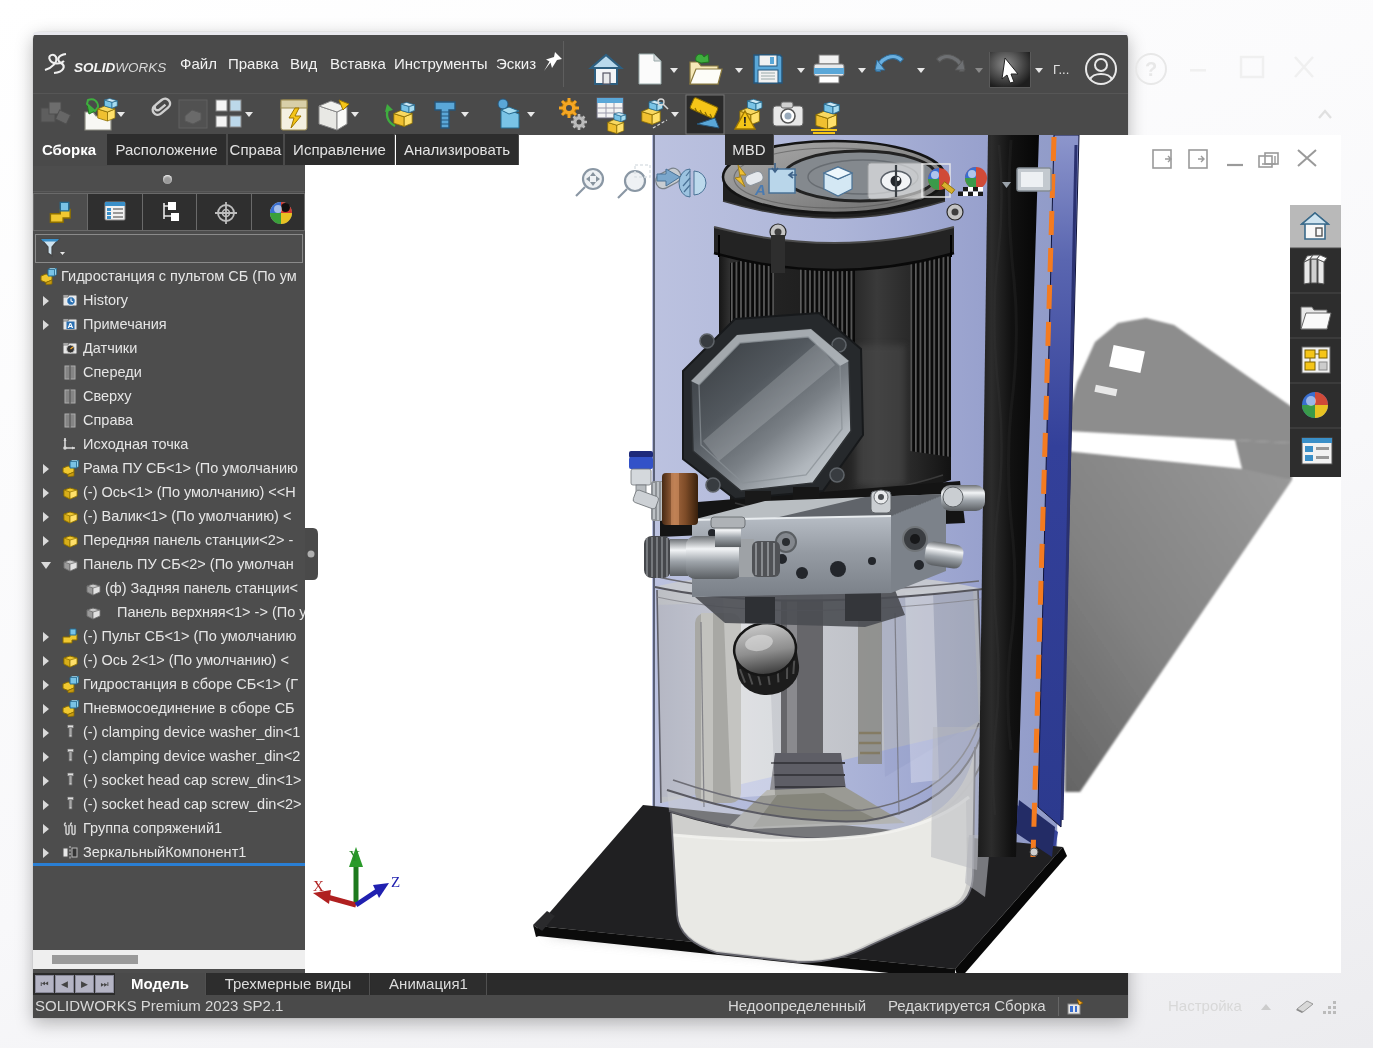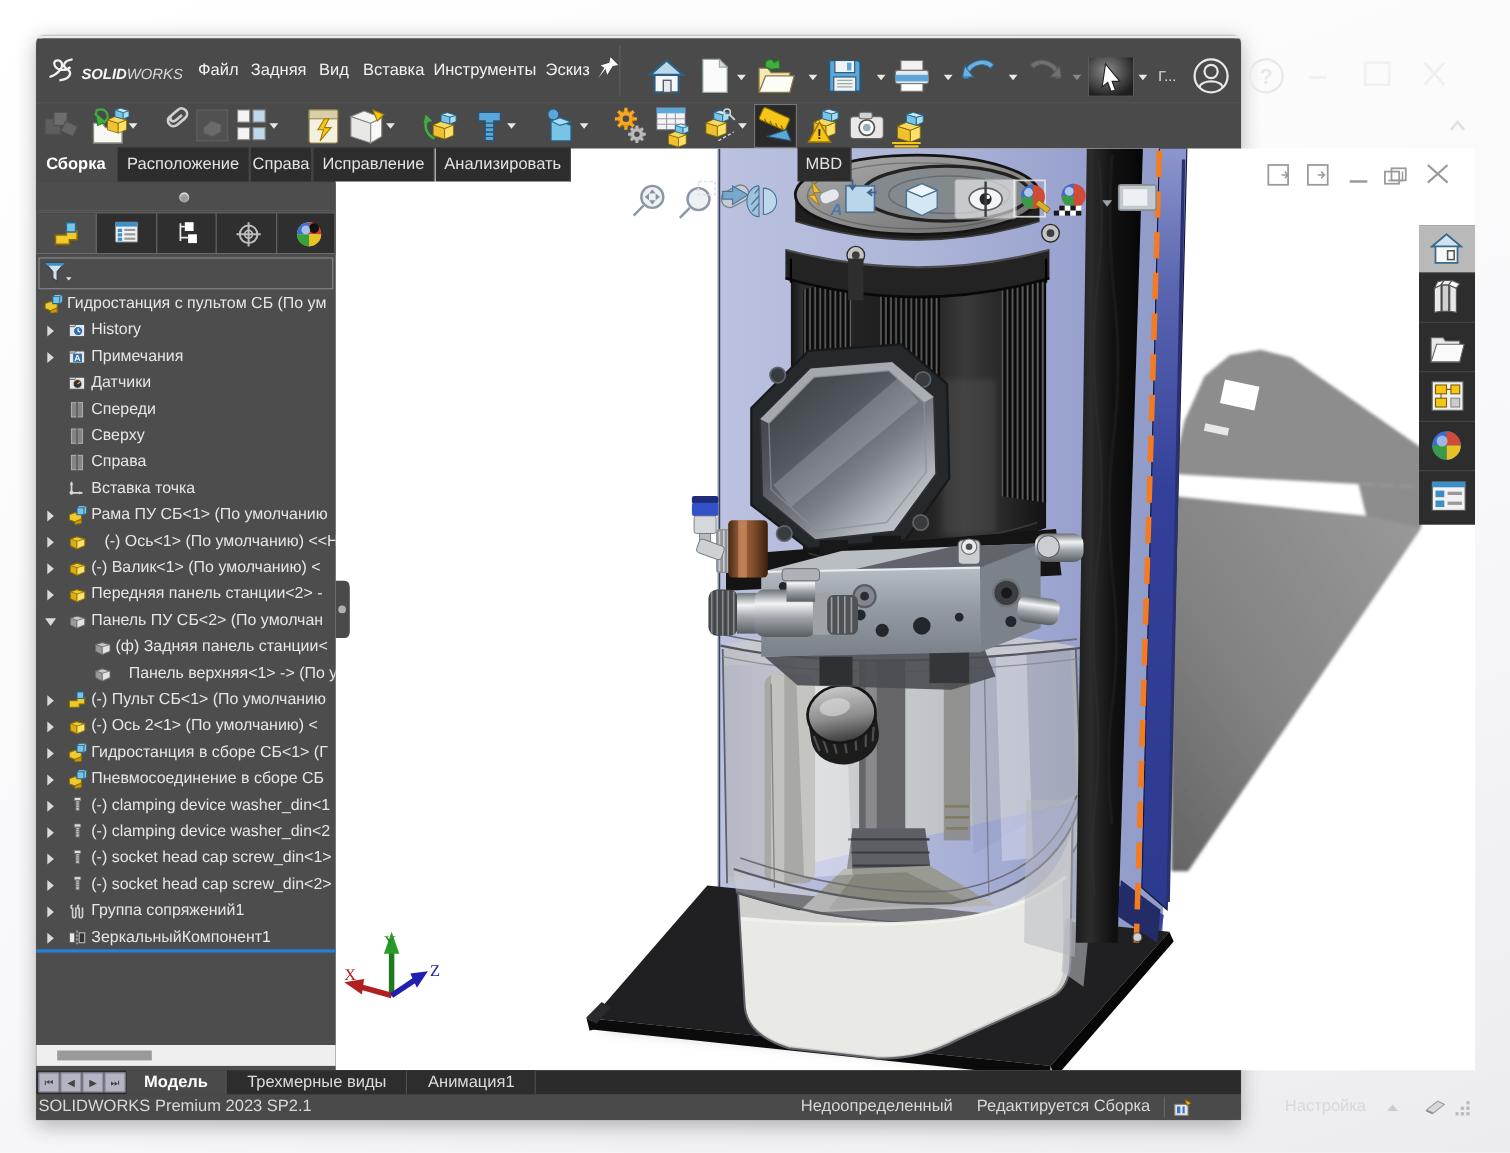--- a/index.html
+++ b/index.html
@@ -105,21 +105,21 @@
 <div id="win">
   <div id="titlebar">
     <svg class="abs" style="left:10px;top:14px" width="160" height="30" viewBox="0 0 160 30">
       <g stroke="#f0f0f0" stroke-width="2.1" fill="none">
         <path d="M2 21 C9 19 15 13 13 8 C11 4 4 6 7 11 C9 15 17 16 21 12"></path>
         <path d="M23 5 C15 6 13 11 18 14 C23 17 21 23 11 24"></path>
       </g>
       <text x="31" y="23" fill="#f5f5f5" font-size="13.5" font-weight="bold" font-style="italic">SOLID<tspan font-weight="normal" fill="#d8d8d8">WORKS</tspan></text>
     </svg>
     <span class="menu abs" style="left:147px;top:20px">Файл</span>
-    <span class="menu abs" style="left:195px;top:20px">Задняя</span>
+    <span class="menu abs" style="left:195px;top:20px">Правка</span>
     <span class="menu abs" style="left:257px;top:20px">Вид</span>
     <span class="menu abs" style="left:297px;top:20px">Вставка</span>
     <span class="menu abs" style="left:361px;top:20px">Инструменты</span>
     <span class="menu abs" style="left:463px;top:20px">Эскиз</span>
     <svg class="abs" style="left:508px;top:15px" width="24" height="24" viewBox="0 0 24 24">
         <path d="M14 2 L21 9 L16 10 L11 18 L9.5 12.5 L3 21 L8.5 11.5 L5 9.5 L13 7 Z" fill="#fff"></path>
       </svg>
     <div class="abs" style="left:530px;top:6px;width:1px;height:46px;background:#5e5e5e"></div>
     <svg class="abs" style="left:552px;top:17px" width="760" height="36" viewBox="0 0 760 36">
 
@@ -895,35 +895,35 @@
         <div class="treerow" style="top:243px">
           <svg class="abs" style="left:29px;top:3px" width="17" height="17" viewBox="0 0 17 17">
             <use href="#i-plane"></use>
           </svg>
           <span class="lbl" style="left:50px">Справа</span>
         </div>
         <div class="treerow" style="top:267px">
           <svg class="abs" style="left:29px;top:3px" width="17" height="17" viewBox="0 0 17 17">
             <use href="#i-origin"></use>
           </svg>
-          <span class="lbl" style="left:50px">Вставка точка</span>
+          <span class="lbl" style="left:50px">Исходная точка</span>
         </div>
         <div class="treerow" style="top:291px">
           <span class="arr r" style="left:10px"></span>
           <svg class="abs" style="left:29px;top:3px" width="17" height="17" viewBox="0 0 17 17">
             <use href="#i-asmY"></use>
           </svg>
           <span class="lbl" style="left:50px">Рама ПУ СБ&lt;1&gt; (По умолчанию</span>
         </div>
         <div class="treerow" style="top:315px">
           <span class="arr r" style="left:10px"></span>
           <svg class="abs" style="left:29px;top:3px" width="17" height="17" viewBox="0 0 17 17">
             <use href="#i-partY"></use>
           </svg>
-          <span class="lbl" style="left:62px">(-) Ось&lt;1&gt; (По умолчанию) &lt;&lt;Н</span>
+          <span class="lbl" style="left:50px">(-) Ось&lt;1&gt; (По умолчанию) &lt;&lt;Н</span>
         </div>
         <div class="treerow" style="top:339px">
           <span class="arr r" style="left:10px"></span>
           <svg class="abs" style="left:29px;top:3px" width="17" height="17" viewBox="0 0 17 17">
             <use href="#i-partY"></use>
           </svg>
           <span class="lbl" style="left:50px">(-) Валик&lt;1&gt; (По умолчанию) &lt;</span>
         </div>
         <div class="treerow" style="top:363px">
           <span class="arr r" style="left:10px"></span>

